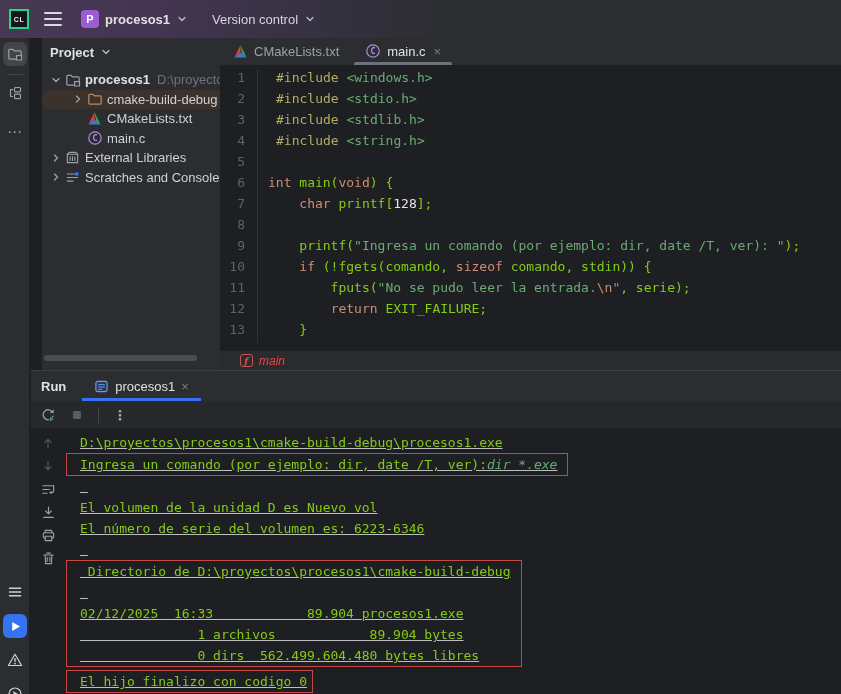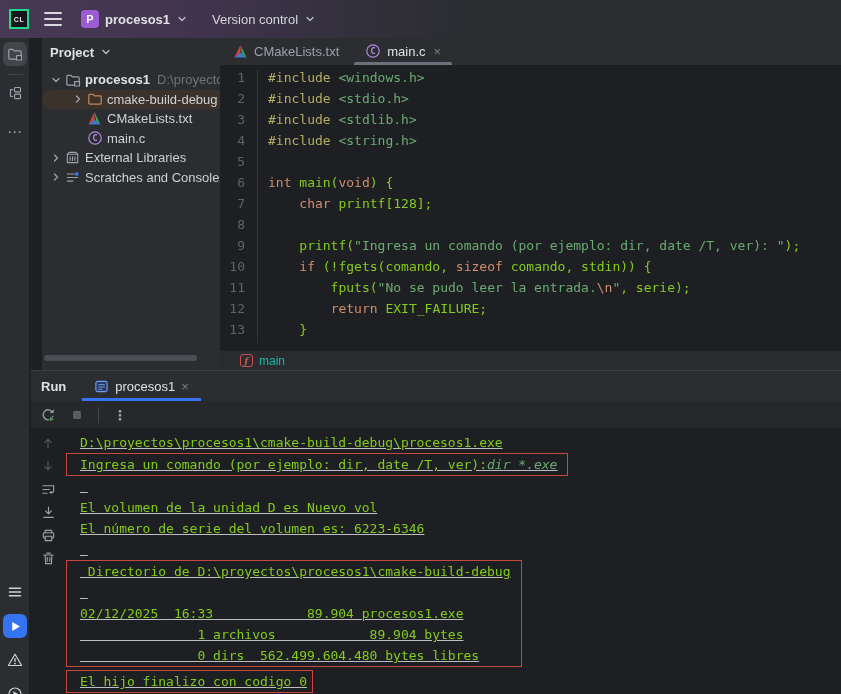--- a/index.html
+++ b/index.html
@@ -63,28 +63,28 @@
   .etab.active{ color:#dfe1e5; }
   .etab.active::after{ content:""; position:absolute; left:2px; right:2px; bottom:0; height:3px;
     background:#6e717a; border-radius:2px 2px 0 0; }
   .etab .close{ color:#7b7e85; font-size:13px; margin-left:2px; }
   .code{ position:absolute; left:0; top:32px; right:0;
     font-family:"DejaVu Sans Mono","Liberation Mono",monospace; font-size:13px; }
   .cl-row{ height:21px; display:flex; white-space:pre; }
   .cl-num{ width:38px; flex:0 0 38px; text-align:right; padding-right:12px; color:#5f6368;
     border-right:1px solid #313438; }
   .cl-src{ padding-left:10px; }
-  .t-d{ color:#b3ae60; } .t-s{ color:#6aab73; } .t-k{ color:#cf8e6d; }
-  .t-n{ color:#84cc16; } .t-p{ color:#84cc16; } .t-e{ color:#cf8e6d; }
+  .t-d{ color:#b3ae60;margin-left:8px; } .t-s{ color:#6aab73; } .t-k{ color:#cf8e6d; }
+  .t-n{ color:#e5e5e5; } .t-p{ color:#84cc16; } .t-e{ color:#cf8e6d; }
   .t-in{ color:#6aab73; font-style:italic; }
   .breadcrumbs{ position:absolute; left:0; bottom:0; right:0; height:19px; background:#292b2e;
     display:flex; align-items:center; padding-left:20px; gap:6px; }
   .f-badge{ width:13px; height:13px; border:1px solid #c75450; border-radius:3px; color:#c75450;
     font:italic bold 10px "DejaVu Serif", serif; display:flex; align-items:center; justify-content:center; }
-  .bc-label{ color:#14b8a6; font-size:12px; }
+  .bc-label{ color:#ef4444; font-size:12px;font-style:italic; }
   
   .run-panel{ position:absolute; left:31px; top:370px; width:810px; height:324px;
     background:#1e1f22; border-top:1px solid #3c3e42; }
   .run-header{ height:30px; background:#2b2d30; display:flex; align-items:center; padding-left:10px; }
   .run-label{ font-weight:600; color:#dfe1e5; }
   .rtab{ position:relative; height:30px; display:flex; align-items:center; gap:6px;
     margin-left:16px; padding:0 12px; color:#dfe1e5; cursor:pointer; }
   .rtab::after{ content:""; position:absolute; left:0; right:0; bottom:0; height:3px; background:#3574f0; }
   .rtab .close{ color:#7b7e85; }
   .run-toolbar{ height:27px; background:#26282b; display:flex; align-items:center; padding-left:6px; gap:7px; }

